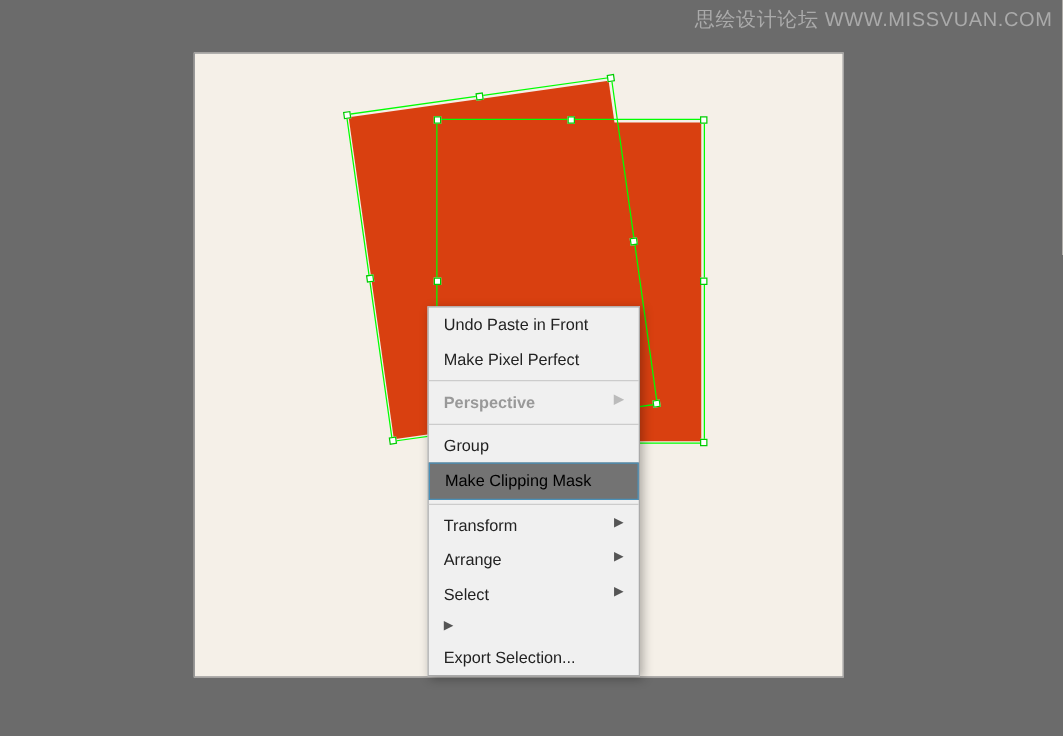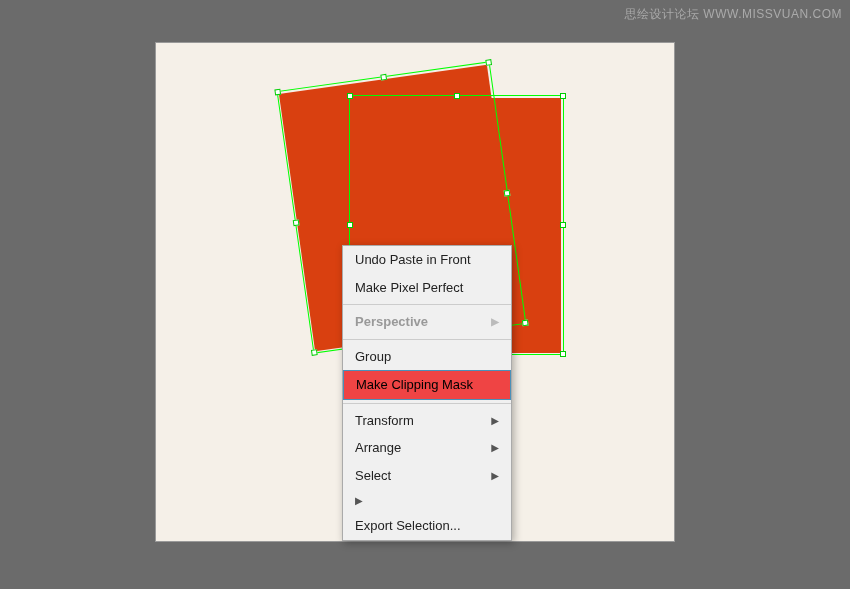--- a/index.html
+++ b/index.html
@@ -12,21 +12,21 @@
       overflow: hidden;
       position: relative;
     }
 
     
     .watermark {
       position: absolute;
       top: 6px;
       right: 8px;
       color: #aaa;
-      font-size: 12px;
+      font-size: 16px;
       letter-spacing: 0.5px;
       user-select: none;
     }
 
     
     .canvas-area {
       position: absolute;
       top: 42px;
       left: 155px;
       width: 520px;
@@ -109,27 +109,27 @@
       box-shadow: 2px 2px 8px rgba(0,0,0,0.3);
       z-index: 100;
     }
 
     .menu-item {
       padding: 4px 12px;
       cursor: pointer;
       white-space: nowrap;
       color: #222;
       display: flex;
-      align-items: center;
+      align-items: flex-start;
       justify-content: space-between;
       line-height: 1.5;
     }
 
     .menu-item.highlighted {
-      background: #ef4444;
+      background: #737373;
       color: #000;
       border: 1px solid #4a90b8;
       padding-left: 12px;
     }
 
     .menu-item.disabled {
       color: #999;
       font-weight: bold;
     }
 

